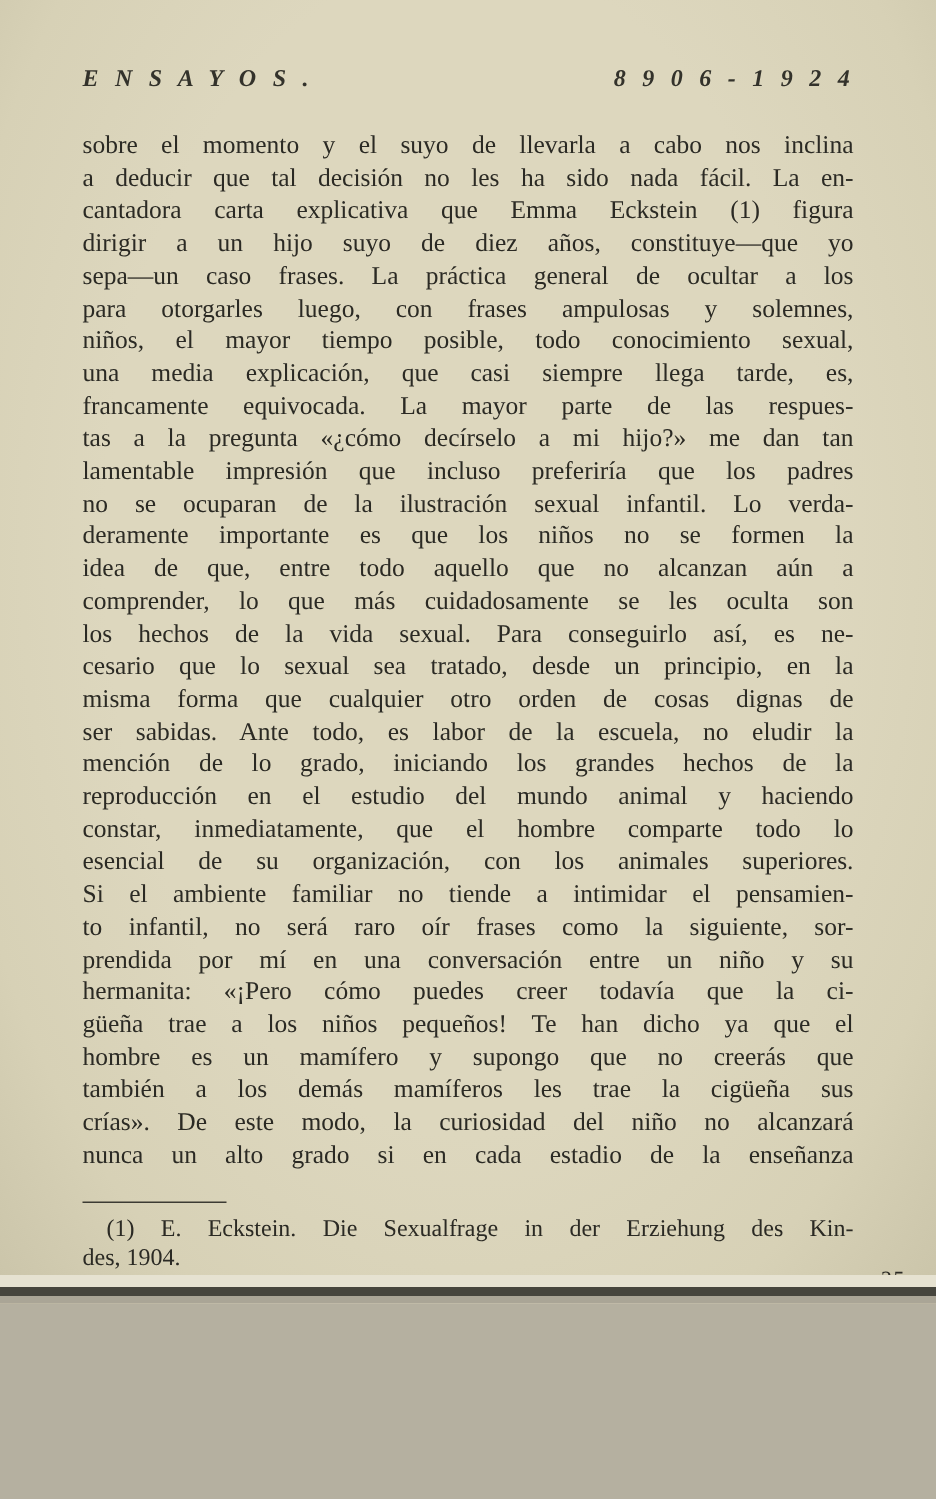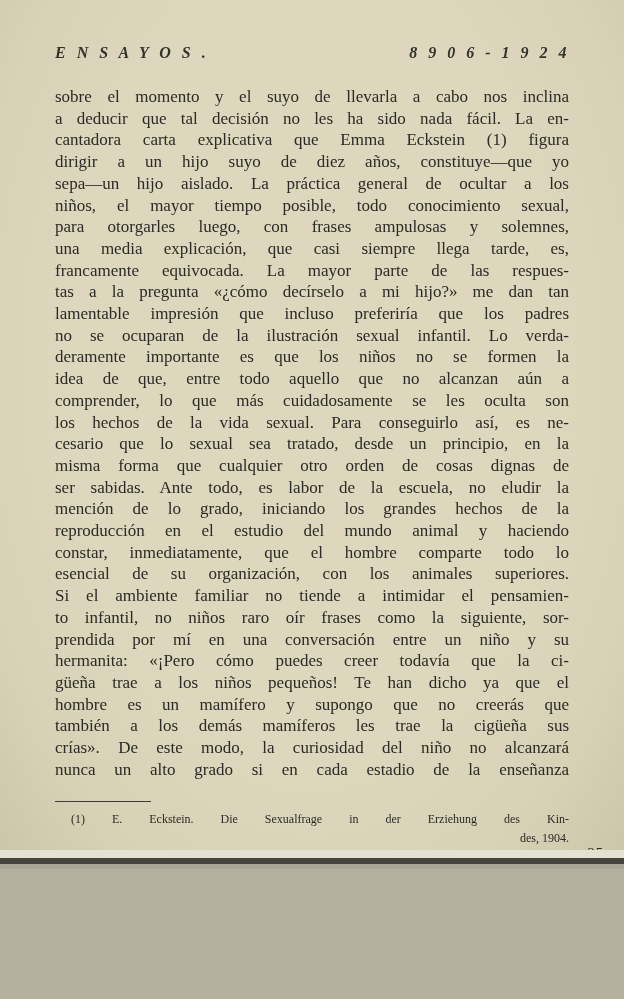--- a/index.html
+++ b/index.html
@@ -46,26 +46,26 @@
   }
   .footnote-rule{
     position:absolute;
     left:55px;top:801px;
     width:96px;height:1px;
     background:#3c3b33;
   }
   .footnote{
     position:absolute;
     left:55px;right:55px;top:810px;
-    font-size:12px;
+    font-size:16px;
     color:var(--ink);
   }
   .footnote .line{
     line-height:19px;
-    text-align:right;
+    text-align:left;
   }
   .footnote .line:first-child{
     text-indent:16px;
     text-align:justify;
     text-align-last:justify;
   }
   .page-number{
     position:absolute;
     left:0;right:0;top:845px;
     text-align:right;
@@ -100,41 +100,41 @@
   <div class="header">
     <span>E N S A Y O S .</span>
     <span>8 9 0 6 - 1 9 2 4</span>
   </div>
 
   <div class="body">
       <div class="line">sobre el momento y el suyo de llevarla a cabo nos inclina</div>
       <div class="line">a deducir que tal decisión no les ha sido nada fácil. La en-</div>
       <div class="line">cantadora carta explicativa que Emma Eckstein (1) figura</div>
       <div class="line">dirigir a un hijo suyo de diez años, constituye—que yo</div>
-      <div class="line">sepa—un hijo aislado. La práctica general de ocultar a los</div>
+      <div class="line">sepa—un caso frases. La práctica general de ocultar a los</div>
+      <div class="line">para otorgarles luego, con frases ampulosas y solemnes,</div>
       <div class="line">niños, el mayor tiempo posible, todo conocimiento sexual,</div>
-      <div class="line">para otorgarles luego, con frases ampulosas y solemnes,</div>
       <div class="line">una media explicación, que casi siempre llega tarde, es,</div>
       <div class="line">francamente equivocada. La mayor parte de las respues-</div>
       <div class="line">tas a la pregunta «¿cómo decírselo a mi hijo?» me dan tan</div>
       <div class="line">lamentable impresión que incluso preferiría que los padres</div>
       <div class="line">no se ocuparan de la ilustración sexual infantil. Lo verda-</div>
       <div class="line">deramente importante es que los niños no se formen la</div>
       <div class="line">idea de que, entre todo aquello que no alcanzan aún a</div>
       <div class="line">comprender, lo que más cuidadosamente se les oculta son</div>
       <div class="line">los hechos de la vida sexual. Para conseguirlo así, es ne-</div>
       <div class="line">cesario que lo sexual sea tratado, desde un principio, en la</div>
       <div class="line">misma forma que cualquier otro orden de cosas dignas de</div>
       <div class="line">ser sabidas. Ante todo, es labor de la escuela, no eludir la</div>
       <div class="line">mención de lo grado, iniciando los grandes hechos de la</div>
       <div class="line">reproducción en el estudio del mundo animal y haciendo</div>
       <div class="line">constar, inmediatamente, que el hombre comparte todo lo</div>
       <div class="line">esencial de su organización, con los animales superiores.</div>
       <div class="line">Si el ambiente familiar no tiende a intimidar el pensamien-</div>
-      <div class="line">to infantil, no niños raro oír frases como la siguiente, sor-</div>
+      <div class="line">to infantil, no será raro oír frases como la siguiente, sor-</div>
       <div class="line">prendida por mí en una conversación entre un niño y su</div>
       <div class="line">hermanita: «¡Pero cómo puedes creer todavía que la ci-</div>
       <div class="line">güeña trae a los niños pequeños! Te han dicho ya que el</div>
       <div class="line">hombre es un mamífero y supongo que no creerás que</div>
       <div class="line">también a los demás mamíferos les trae la cigüeña sus</div>
       <div class="line">crías». De este modo, la curiosidad del niño no alcanzará</div>
       <div class="line">nunca un alto grado si en cada estadio de la enseñanza</div>
     </div>
 
   <div class="footnote-rule"></div>

